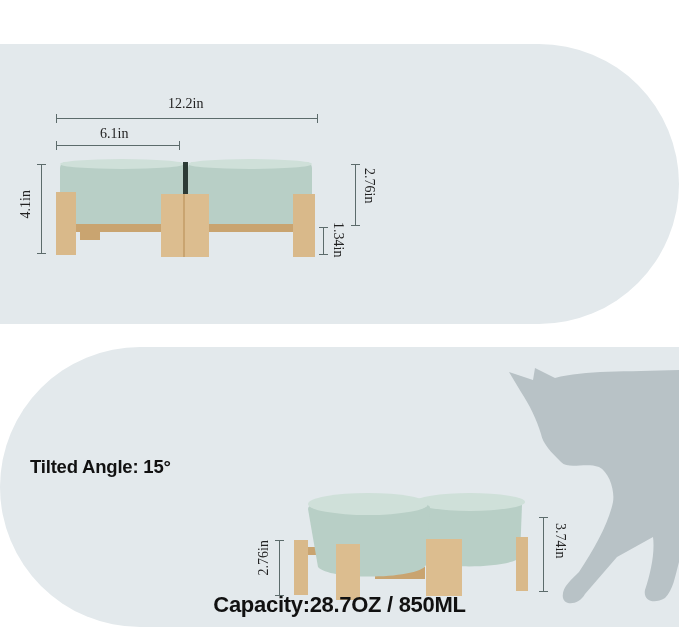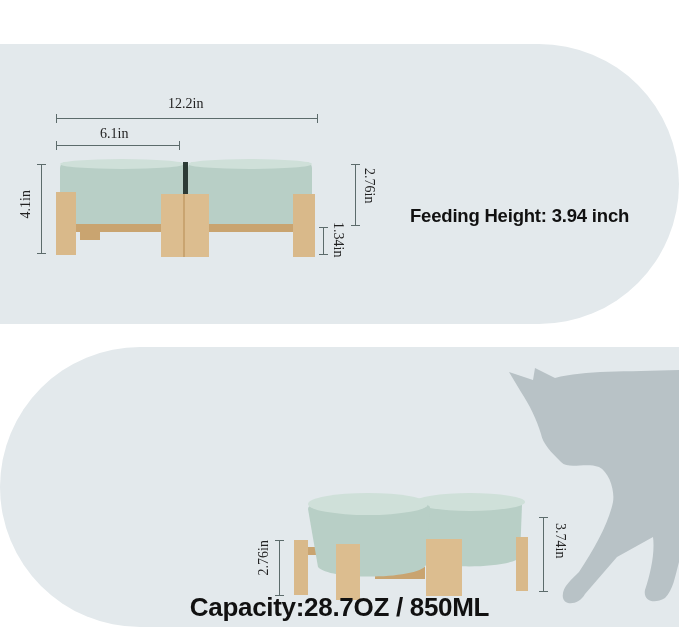--- a/index.html
+++ b/index.html
@@ -28,21 +28,21 @@
     font-size: 14px; color: #222; white-space: nowrap;
   }
   .vert { writing-mode: vertical-rl; }
   .dim-line { position: absolute; background: #5c6b6b; }
   .dim-h { height: 1px; }
   .dim-v { width: 1px; }
   .tick-h { position: absolute; width: 1px; height: 9px; background: #5c6b6b; }
   .tick-v { position: absolute; height: 1px; width: 9px; background: #5c6b6b; }
   .capacity {
     position: absolute; left: 0; top: 592px; width: 679px; text-align: center;
-    font-weight: bold; font-size: 26px; color: #111; letter-spacing: -0.3px;
+    font-weight: bold; font-size: 22px; color: #111; letter-spacing: -0.3px;
   }
   svg { position: absolute; }
 </style>
 </head>
 <body>
 
 <div class="panel panel-top">
 
   <div class="dim-label" style="left:168px; top:52px;">12.2in</div>
   <div class="dim-line dim-h" style="left:56px; top:74px; width:262px;"></div>
@@ -79,25 +79,25 @@
   <div class="dim-line dim-v" style="left:355px; top:120px; height:62px;"></div>
   <div class="tick-v" style="left:351px; top:120px;"></div>
   <div class="tick-v" style="left:351px; top:181px;"></div>
   <div class="dim-label vert" style="left:361px; top:124px;">2.76in</div>
 
   <div class="dim-line dim-v" style="left:323px; top:183px; height:28px;"></div>
   <div class="tick-v" style="left:319px; top:183px;"></div>
   <div class="tick-v" style="left:319px; top:210px;"></div>
   <div class="dim-label vert" style="left:330px; top:178px;">1.34in</div>
 
-  <div class="spec" style="left:410px; top:161px;">Feeding Height: 3.94 inch</div>
 </div>
 
 <div class="panel panel-bottom">
 
+  <div class="spec" style="left:30px; top:109px;">Tilted Angle: 15°</div>
 
   <svg style="left:505px; top:15px;" width="174" height="245" viewBox="0 0 174 245">
     <path fill="#b8c2c6" d="M4 10 L28 18 L30 6 L50 16 C80 8 120 10 174 8 L174 200 C170 215 168 228 160 236 C148 243 138 238 140 228 C146 210 150 190 148 175 L112 195 L80 232 C74 243 60 244 58 236 C56 226 66 218 74 210 C90 186 104 160 108 140 C110 128 104 110 94 105 C80 100 64 108 56 100 C46 90 38 82 36 72 C32 58 24 42 16 30 Z"></path>
   </svg>
 
   <svg style="left:290px; top:140px;" width="240" height="115" viewBox="0 0 240 115">
 
     <rect x="10" y="60" width="225" height="8" fill="#c9a470"></rect>
     <rect x="85" y="80" width="50" height="12" fill="#c9a470"></rect>
 

